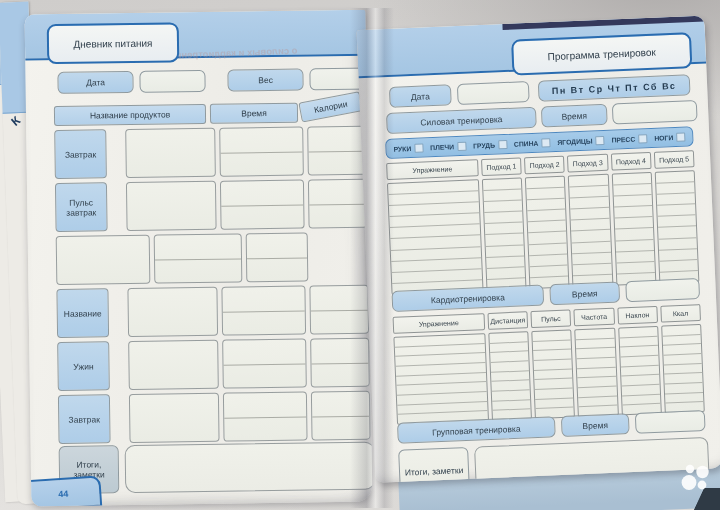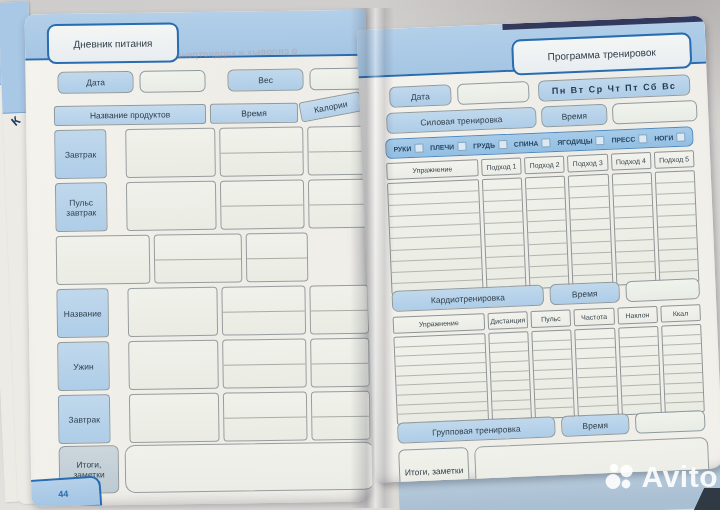--- a/index.html
+++ b/index.html
@@ -471,16 +471,15 @@
 
   <div class="spine-shadow"></div>
 
   <div class="watermark">
     <svg class="wm-logo" width="34" height="32" viewBox="0 0 34 32">
       <circle cx="10" cy="7" r="4.2" fill="#ffffff"></circle>
       <circle cx="22.5" cy="10" r="6.2" fill="#ffffff"></circle>
       <circle cx="9" cy="20.5" r="7.4" fill="#ffffff"></circle>
       <circle cx="22" cy="23" r="4.4" fill="#ffffff"></circle>
     </svg>
-    <span class="wm-text">Avito</span>
   </div>
 
 </div>
 
 </body></html>

